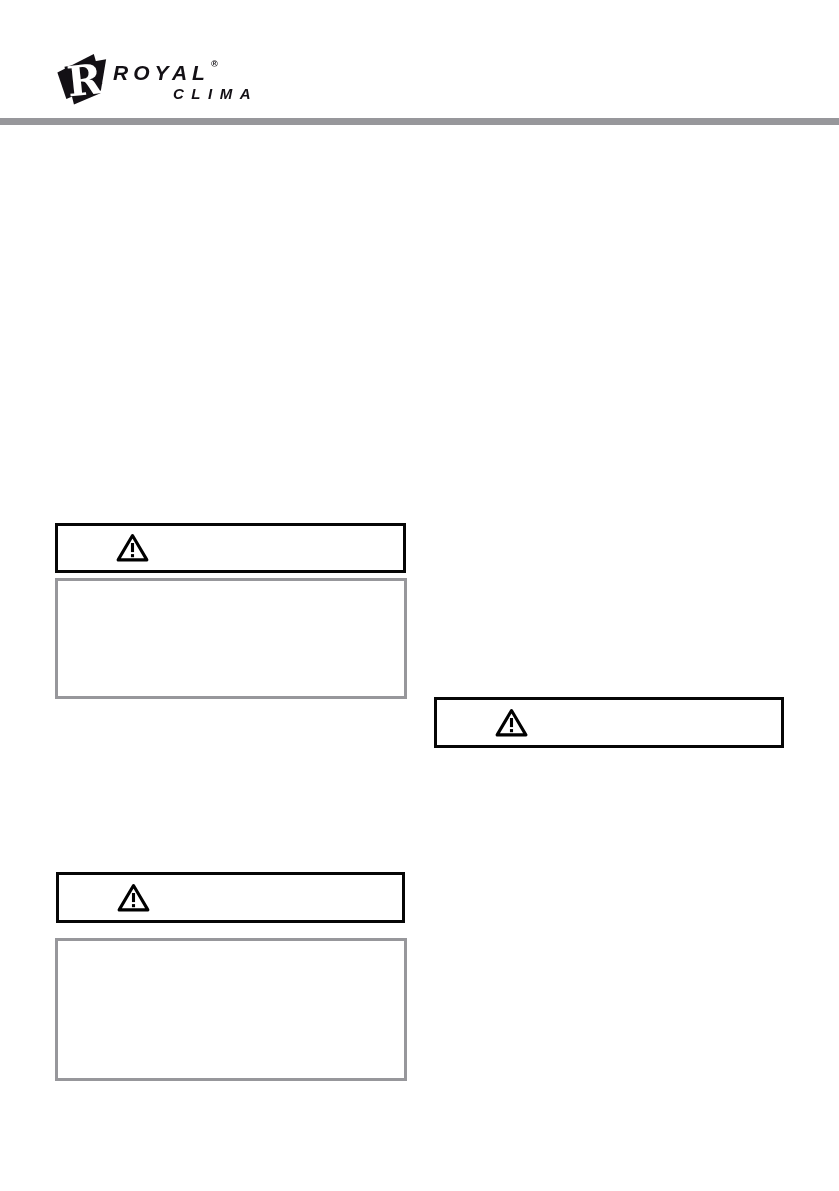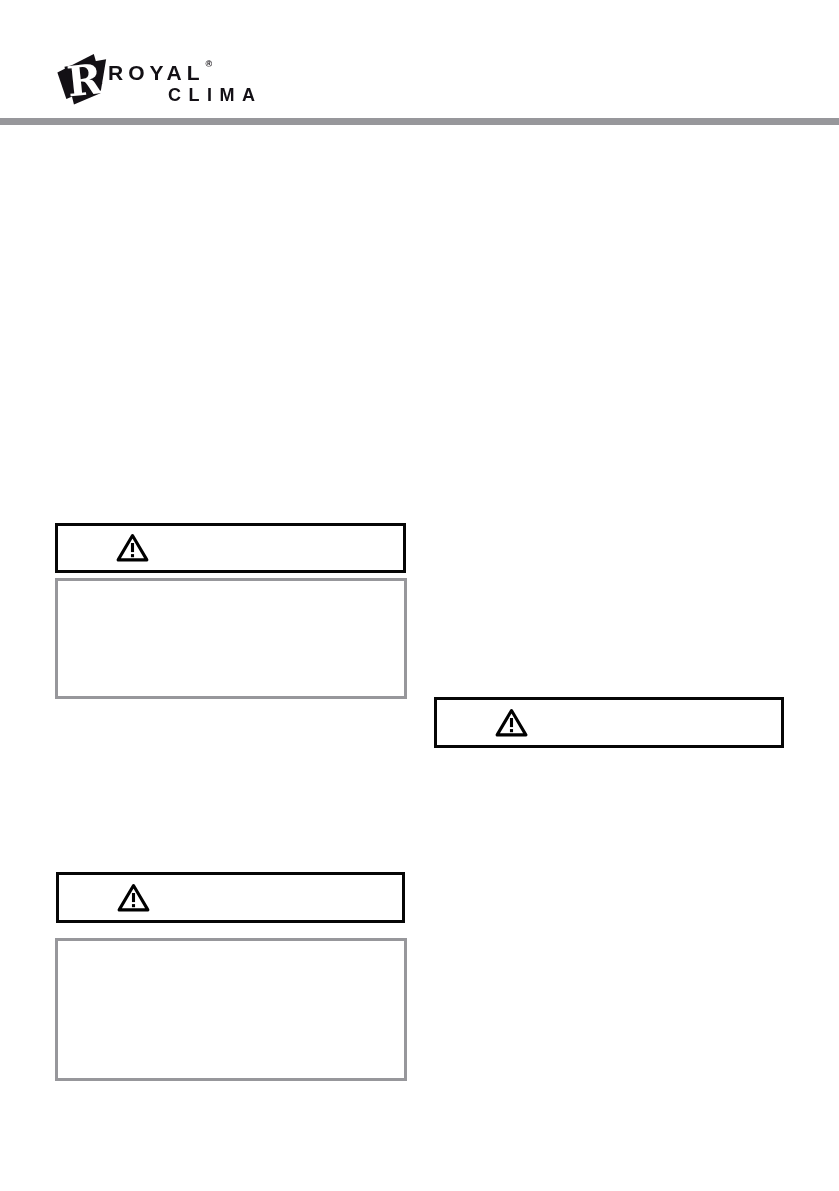--- a/index.html
+++ b/index.html
@@ -24,22 +24,24 @@
     display: flex;
     align-items: flex-start;
   }
   .logo-mark {
     width: 53px;
     height: 56px;
     display: block;
     flex: 0 0 auto;
   }
   .logo-text {
+    margin-left: 5px;
     padding-top: 11px;
     color: #131015;
+    font-style: italic;
   }
   .brand-row {
     display: flex;
     align-items: flex-start;
     line-height: 1;
   }
   .brand-line1 {
     font-size: 21px;
     font-weight: 700;
     letter-spacing: 5px;
@@ -47,21 +49,21 @@
     white-space: nowrap;
   }
   .brand-reg {
     font-size: 9px;
     font-weight: 700;
     position: relative;
     top: -2px;
     margin-left: 1px;
   }
   .brand-line2 {
-    font-size: 18px;
+    font-size: 15px;
     font-weight: 700;
     letter-spacing: 7.5px;
     line-height: 1;
     margin-left: 12px;
     margin-top: 3px;
     white-space: nowrap;
     padding-left: 48px;
   }
 
   .divider {

